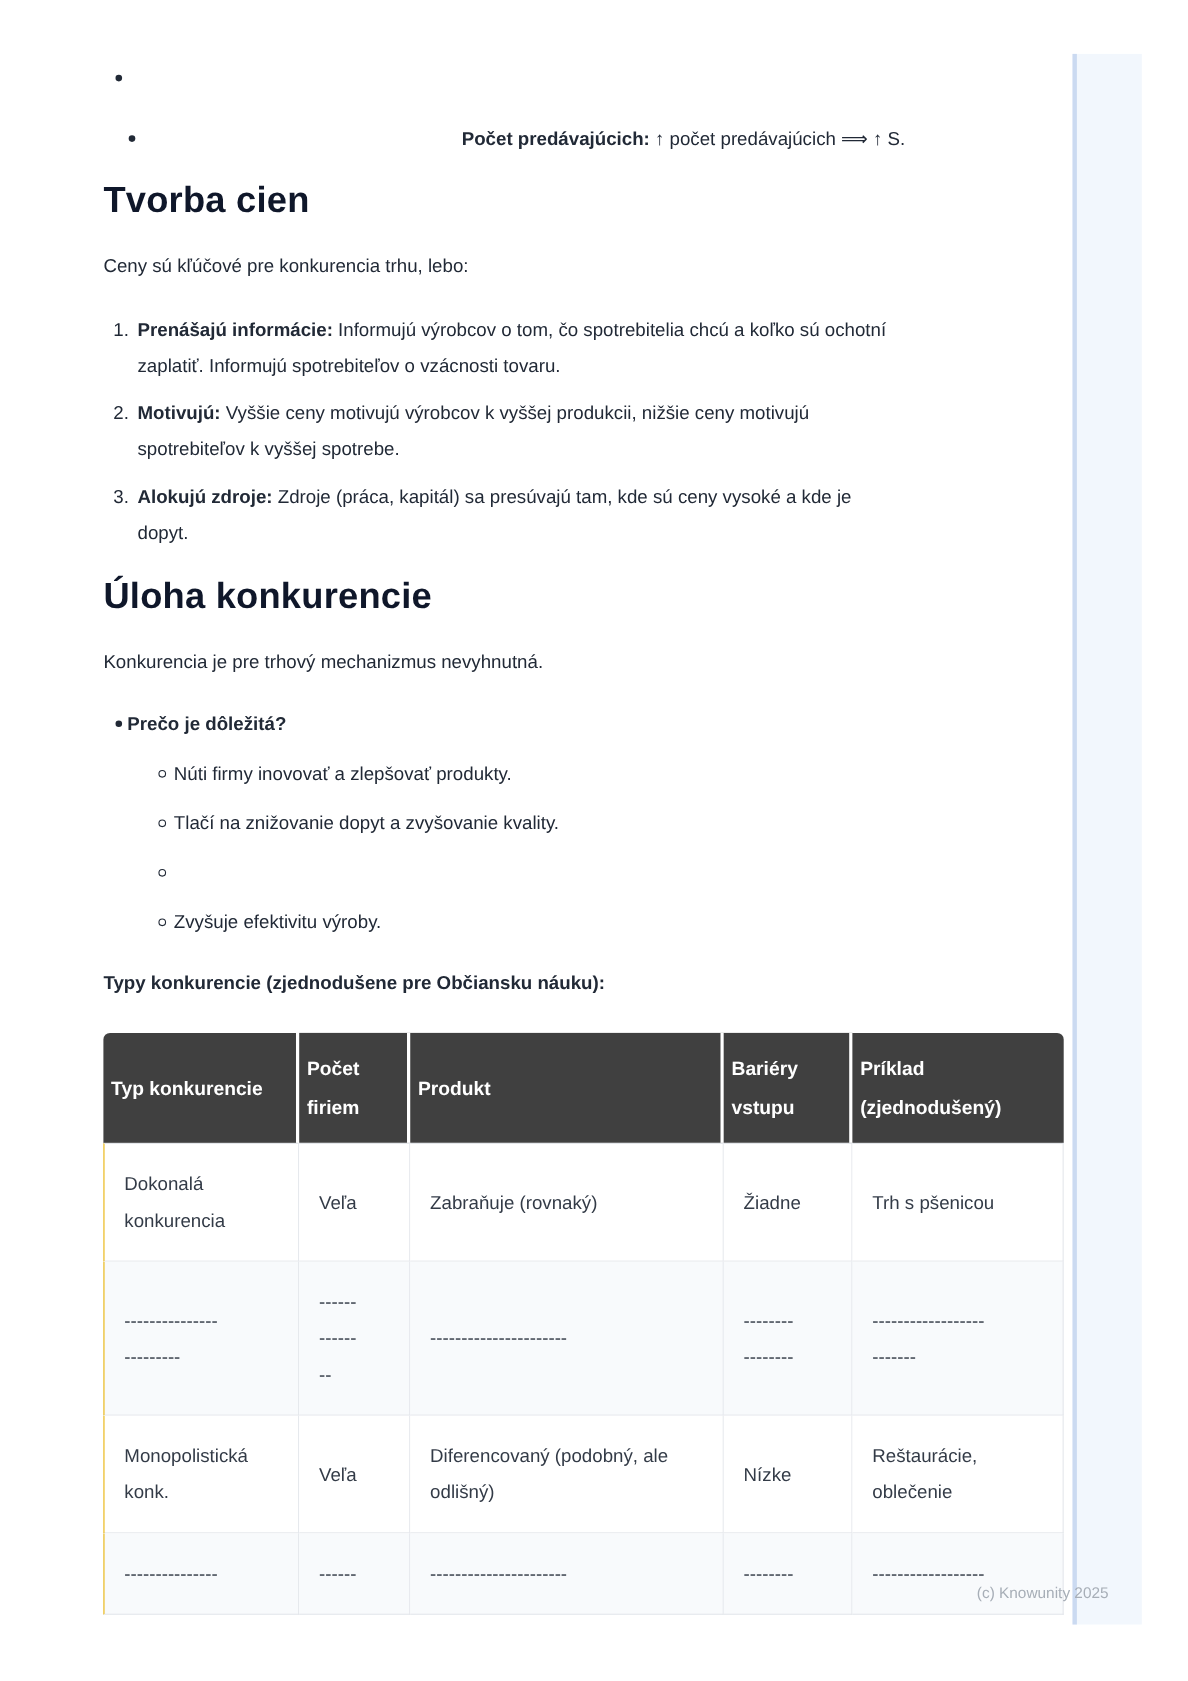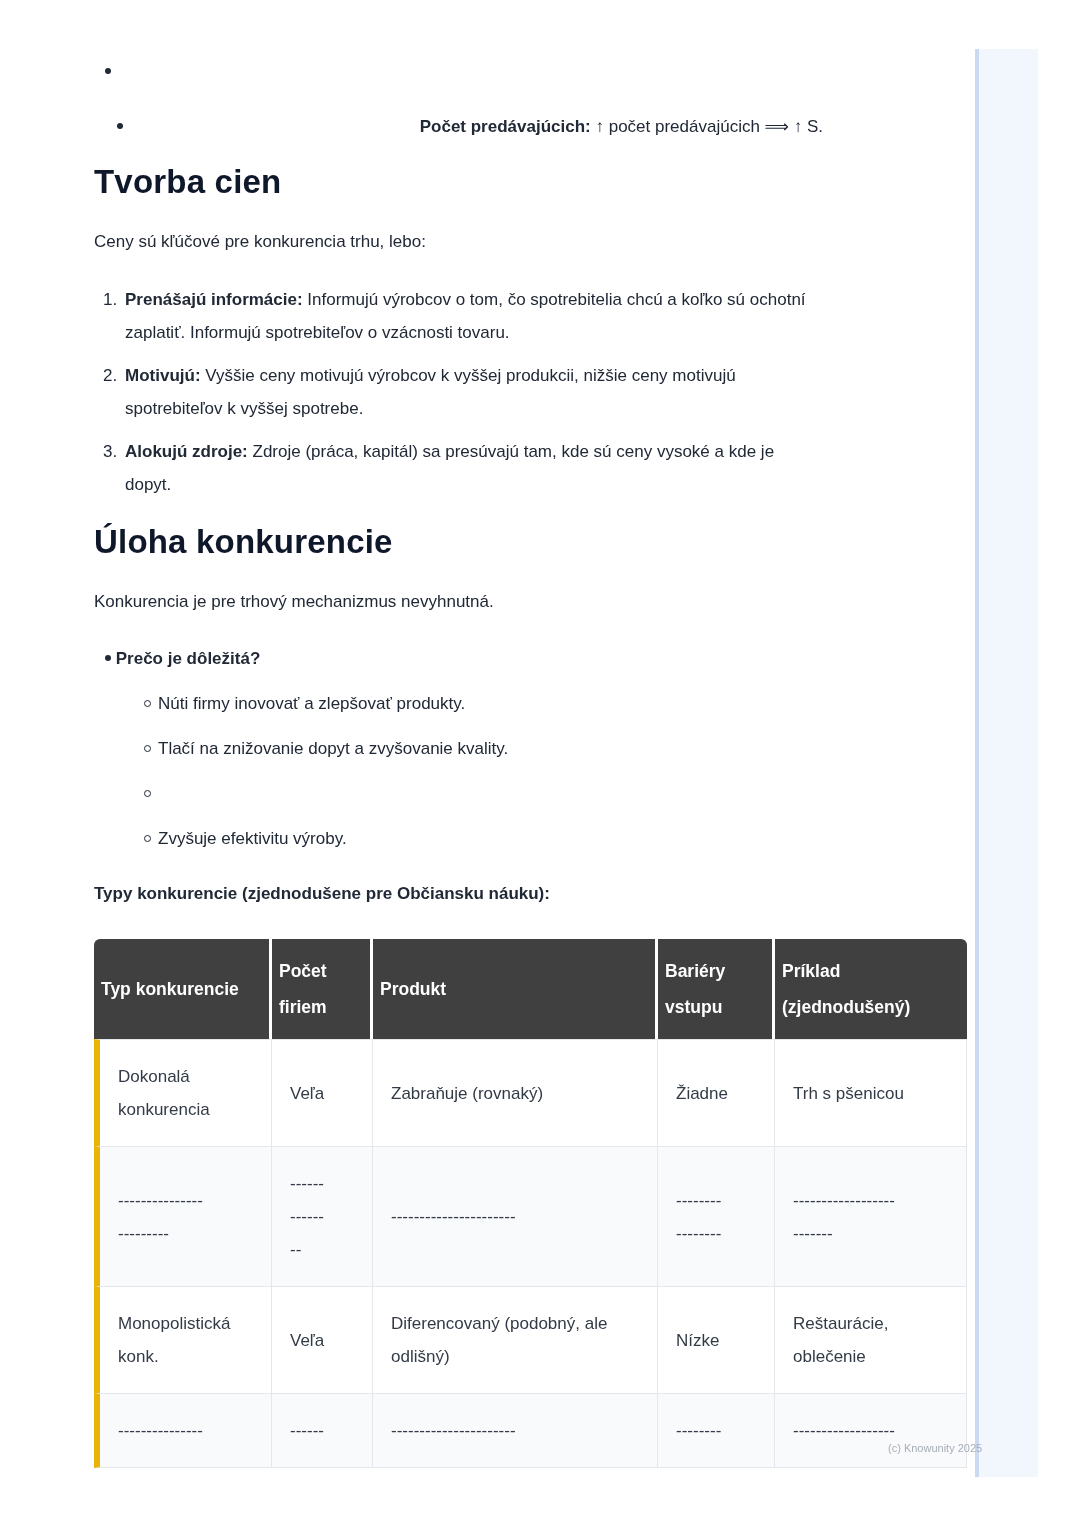--- a/index.html
+++ b/index.html
@@ -96,28 +96,28 @@
   td {
     vertical-align:middle;
     color:#333B47;
     line-height:33px;
     padding:20px 18px;
     border-right:1px solid #E4E7EB;
     border-bottom:1px solid #E4E7EB;
     white-space:pre-line;
     background:#ffffff;
   }
-  td:first-child { border-left:6px solid #eab308; }
+  td:first-child { border-left:1px solid #eab308; }
   tr.first-body td { border-top:1px solid #E4E7EB; }
   tr.striped td { background:#F8FAFC; }
 
   .watermark {
     position:absolute;
     left:888px; top:1438px;
-    font-size:11px; line-height:20px;
+    font-size:14px; line-height:20px;
     color:#A7AEB7;
     z-index:5;
     white-space:nowrap;
   }
 </style>
 </head>
 <body>
 
 <div class="page-clip">
   <div class="side-strip"></div>

